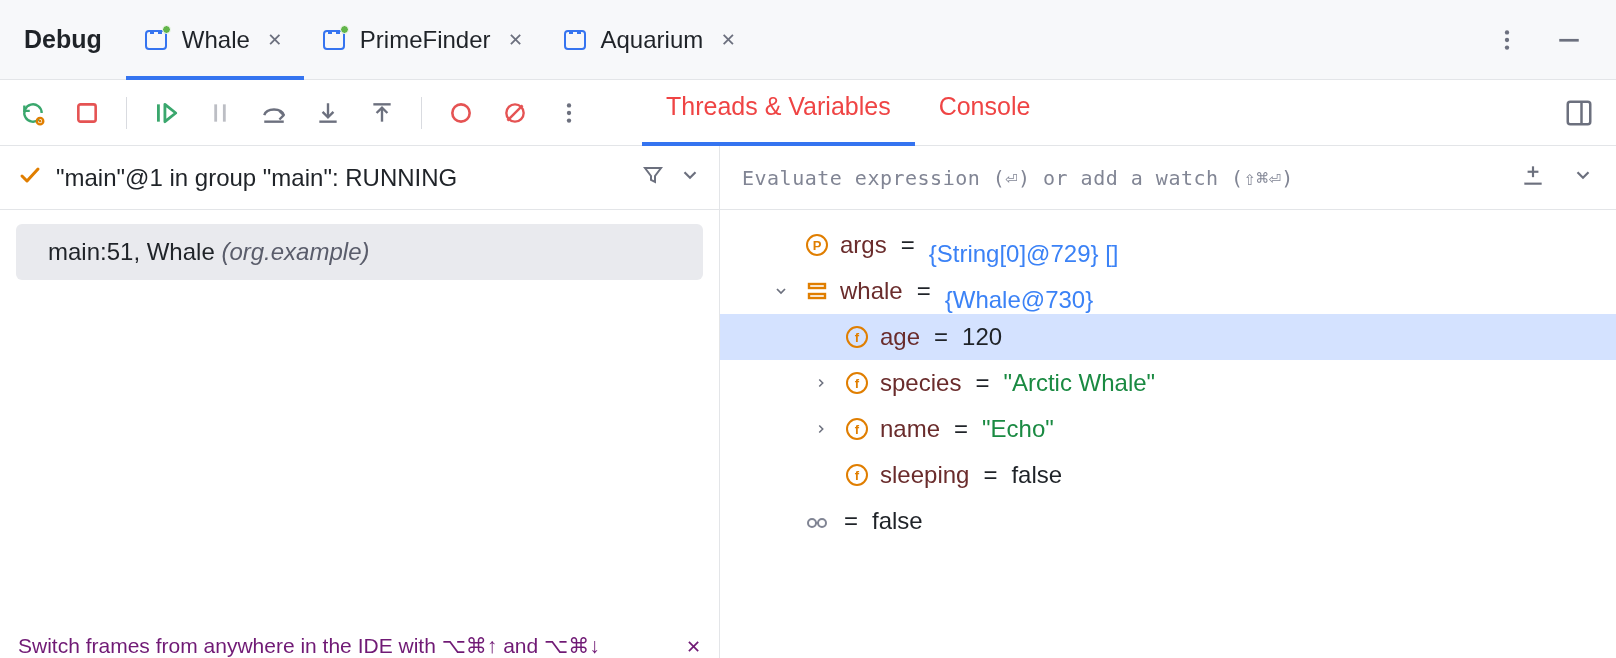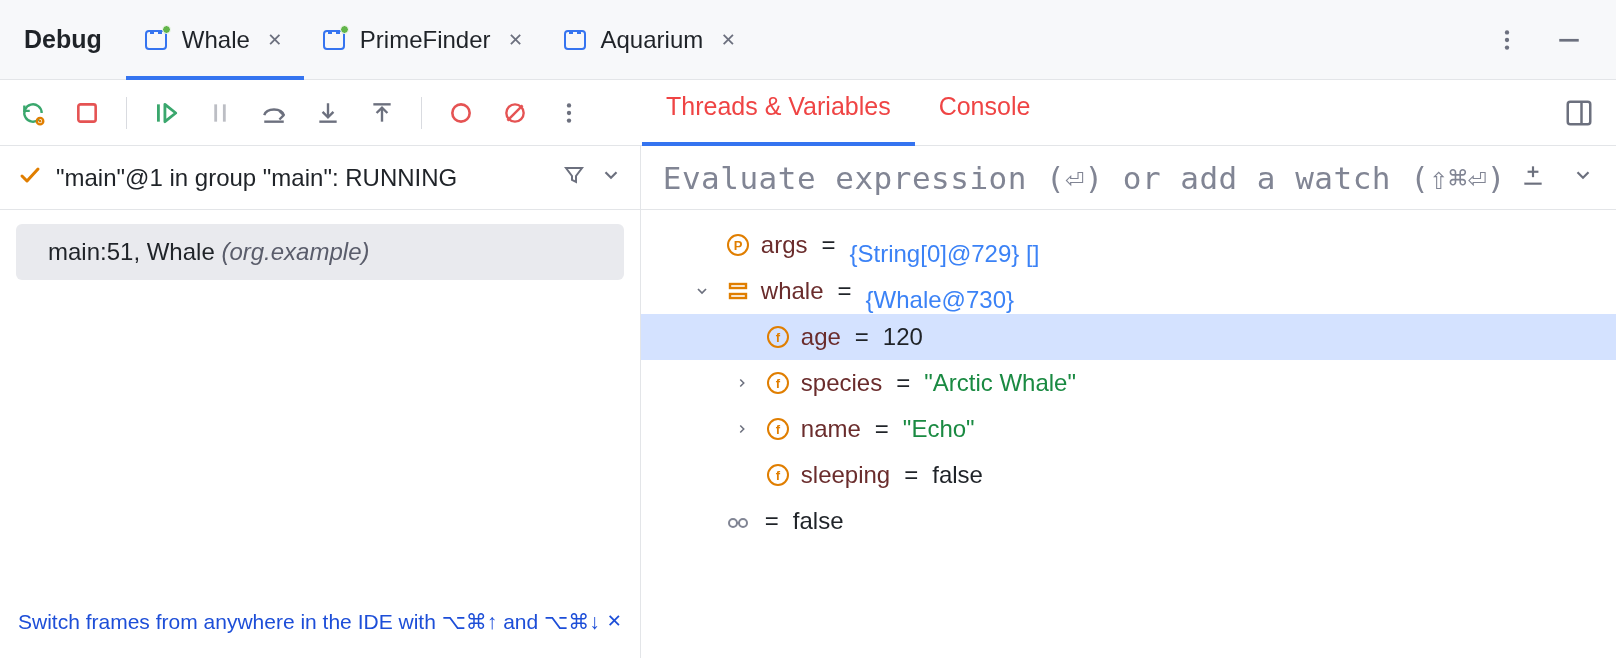--- a/index.html
+++ b/index.html
@@ -38,30 +38,30 @@
   .panel-left { width: 720px; border-right: 1px solid #e3e5e8; display:flex; flex-direction:column; position:relative; }
   .panel-right { flex:1; display:flex; flex-direction:column; }
 
   
   .hdr-row { height: 64px; display:flex; align-items:center; border-bottom:1px solid #e3e5e8; padding: 0 18px; gap: 14px; }
   .hdr-row.right { padding: 0 22px 0 22px; }
   .check-ico { color:#e07e00; }
   .thread-text { font-size: 24px; }
   .hdr-row .spacer { flex:1; }
   .filter-ico, .chev-ico { color:#6c707e; }
-  .eval-input { flex:1; font-family: "SF Mono", ui-monospace, Menlo, monospace; font-size:31px; color:#818594; letter-spacing:0.5px; white-space:nowrap; overflow:hidden; }
+  .eval-input { flex:1; font-family: "SF Mono", ui-monospace, Menlo, monospace; font-size:20px; color:#818594; letter-spacing:0.5px; white-space:nowrap; overflow:hidden; }
   .eval-right-icons { display:flex; align-items:center; gap:26px; color:#6c707e; }
 
   
   .frame-list { padding: 14px 16px; }
   .frame-item { background:#e9eaee; border-radius:6px; padding: 14px 32px; font-size:24px; }
   .frame-item .pkg { font-style: italic; color:#5a5d6b; }
 
   
-  .hint { position:absolute; bottom:0; left:0; right:0; height:48px; display:flex; align-items:flex-start; padding:0 18px; font-size:21px; color:#1d4ed8; }
+  .hint { position:absolute; bottom:0; left:0; right:0; height:48px; display:flex; align-items:flex-end; padding:0 18px; font-size:21px; color:#701a75; }
   .hint .spacer { flex:1; }
   .hint .x { font-size:18px; }
 
   
   .vars { padding: 12px 0 0 0; font-size:24px; }
   .vrow { display:flex; align-items:center; height:46px; padding: 0 16px 0 0; gap: 10px; }
   .vrow.indent1 { padding-left: 48px; }
   .vrow.indent2 { padding-left: 88px; }
   .vrow.selected { background:#d4e2ff; }
   .arrow { width:26px; display:flex; justify-content:center; color:#6c707e; font-size:18px; }

